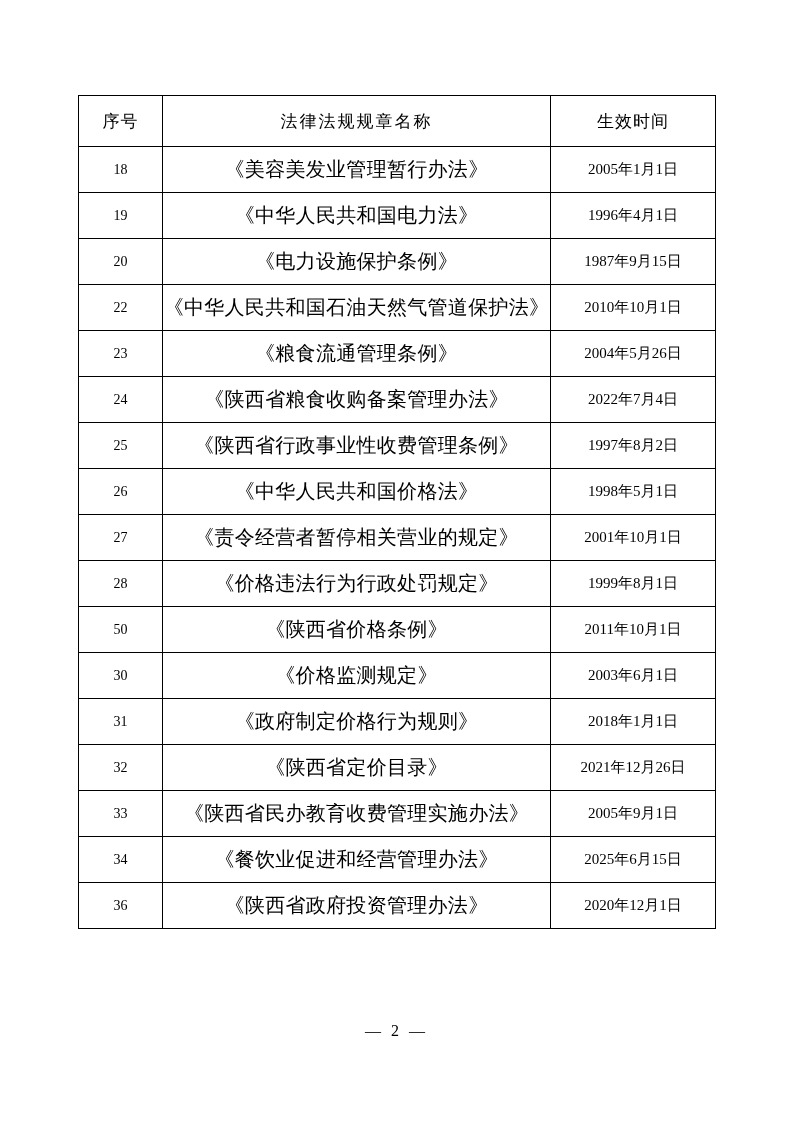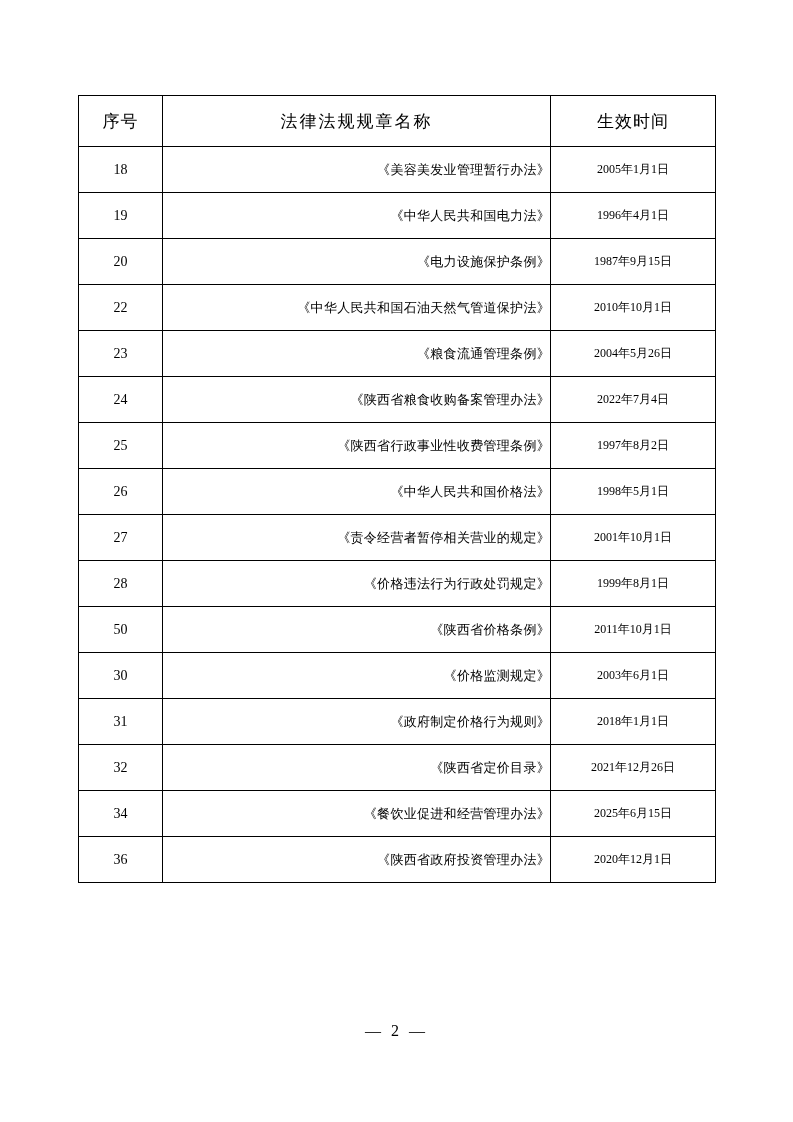--- a/index.html
+++ b/index.html
@@ -56,26 +56,25 @@
     letter-spacing: 2px;
   }
   tbody td {
     height: 45px;
     font-size: 14.5px;
   }
   tbody td.cell-no {
     font-size: 14px;
   }
   tbody td.cell-name {
-    font-size: 13px;
+    font-size: 20px;
     letter-spacing: 0.3px;
-    text-align: right;
   }
   tbody td.cell-date {
-    font-size: 12px;
+    font-size: 15px;
   }
   .page-number {
     position: absolute;
     left: 0;
     top: 1022px;
     width: 793px;
     text-align: center;
     font-size: 16px;
     letter-spacing: 3px;
     font-family: "Liberation Serif", "DejaVu Serif", serif;
@@ -165,20 +164,25 @@
             <td class="cell-no">31</td>
             <td class="cell-name">《政府制定价格行为规则》</td>
             <td class="cell-date">2018年1月1日</td>
           </tr>
           <tr>
             <td class="cell-no">32</td>
             <td class="cell-name">《陕西省定价目录》</td>
             <td class="cell-date">2021年12月26日</td>
           </tr>
           <tr>
+            <td class="cell-no">33</td>
+            <td class="cell-name">《陕西省民办教育收费管理实施办法》</td>
+            <td class="cell-date">2005年9月1日</td>
+          </tr>
+          <tr>
             <td class="cell-no">34</td>
             <td class="cell-name">《餐饮业促进和经营管理办法》</td>
             <td class="cell-date">2025年6月15日</td>
           </tr>
           <tr>
             <td class="cell-no">36</td>
             <td class="cell-name">《陕西省政府投资管理办法》</td>
             <td class="cell-date">2020年12月1日</td>
           </tr>
         </tbody>

